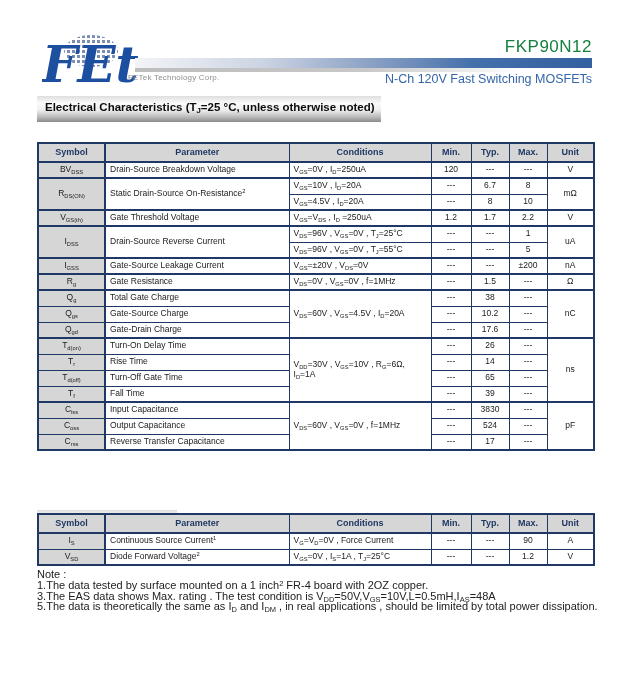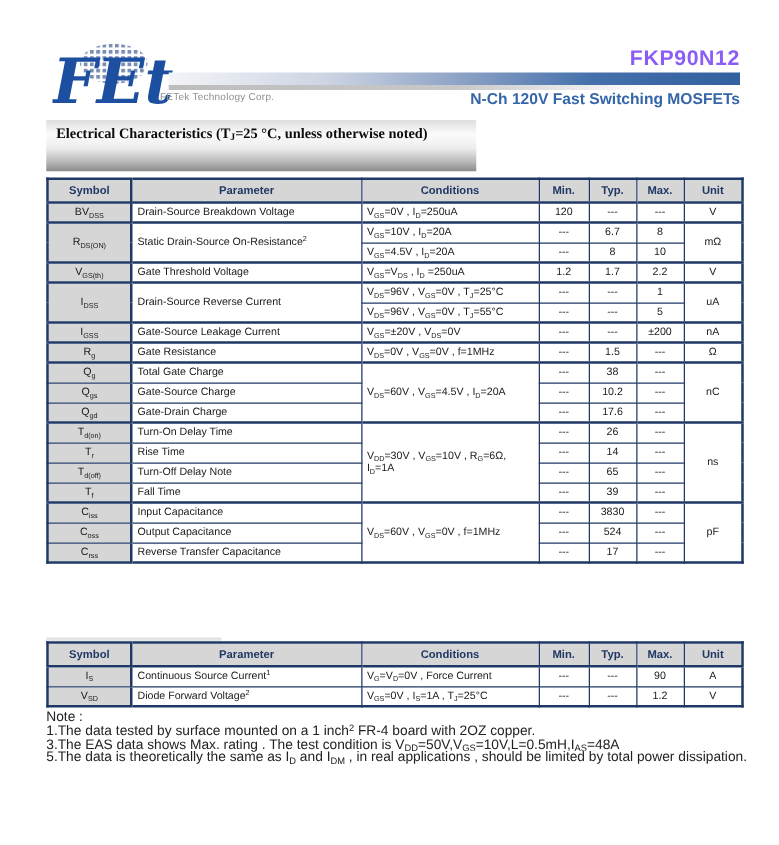--- a/index.html
+++ b/index.html
@@ -5,38 +5,38 @@
   * { margin:0; padding:0; box-sizing:border-box; }
   body { background:#ffffff; }
   .page {
     position:relative; width:623px; height:676px; background:#ffffff;
     font-family:"Liberation Sans", "DejaVu Sans", sans-serif; overflow:hidden;
   }
 
   
   .logo { position:absolute; left:42px; top:30px; width:98px; height:66px; }
   .company { position:absolute; left:128px; top:73px; font-size:8px; color:#8f8f8f; letter-spacing:.2px; }
-  .part-number { position:absolute; right:31px; top:37px; font-size:17px; font-weight:bold; color:#8b5cf6; letter-spacing:.5px; }
+  .part-number { position:absolute; right:31px; top:37px; font-size:17px; font-weight:normal; color:#15803d; letter-spacing:.5px; }
   .header-bar {
     position:absolute; left:135px; top:58px; width:457px; height:10px;
     background:linear-gradient(90deg,#f3f4f7 0%,#ccd4e3 28%,#8aa0c4 52%,#4470ab 74%,#33619f 100%);
   }
   .header-bar-under {
     position:absolute; left:135px; top:68px; width:420px; height:4px;
     background:linear-gradient(90deg,#bdbdbd 0%,#c8c8c8 55%,rgba(200,200,200,0) 92%);
   }
-  .subtitle { position:absolute; right:31px; top:72px; font-size:12.5px; font-weight:bold; color:#3566a8; }
+  .subtitle { position:absolute; right:31px; top:72px; font-size:12.5px; font-weight:normal; color:#3566a8; }
 
   
   .section-box {
     position:absolute; left:37px;
     background:linear-gradient(180deg,#dedede 0%,#fbfbfb 28%,#ededed 55%,#b8b8b8 82%,#8b8b8b 100%);
     color:#0c0c0c; font-weight:bold;
   }
-  .section-box.elec { top:96px; width:344px; height:41px; font-size:11.5px; padding:5px 0 0 8px;font-family:Liberation Serif, serif; }
+  .section-box.elec { top:96px; width:344px; height:26px; font-size:11.5px; padding:5px 0 0 8px; }
   .section-box.diode { top:477px; width:140px; height:23px; font-size:10.5px; padding:16px 0 0 8px;margin-top:33px; }
 
   
   table.ds {
     position:absolute; left:37px; border-collapse:collapse; table-layout:fixed;
     border:2px solid #1f3864; background:#ffffff;
   }
   #elec-table { top:142px; }
   #diode-table { top:513px; }
   col.c-sym{width:67px} col.c-par{width:184px} col.c-cnd{width:142px}
@@ -206,21 +206,21 @@
         </tr>
         <tr>
           <td class="symbol">T<sub>r</sub></td>
           <td class="param">Rise Time</td>
           <td class="value">---</td>
           <td class="value">14</td>
           <td class="value">---</td>
         </tr>
         <tr>
           <td class="symbol">T<sub>d(off)</sub></td>
-          <td class="param">Turn-Off Delay Note</td>
+          <td class="param">Turn-Off Gate Time</td>
           <td class="value">---</td>
           <td class="value">65</td>
           <td class="value">---</td>
         </tr>
         <tr>
           <td class="symbol">T<sub>f</sub></td>
           <td class="param">Fall Time</td>
           <td class="value">---</td>
           <td class="value">39</td>
           <td class="value">---</td>

